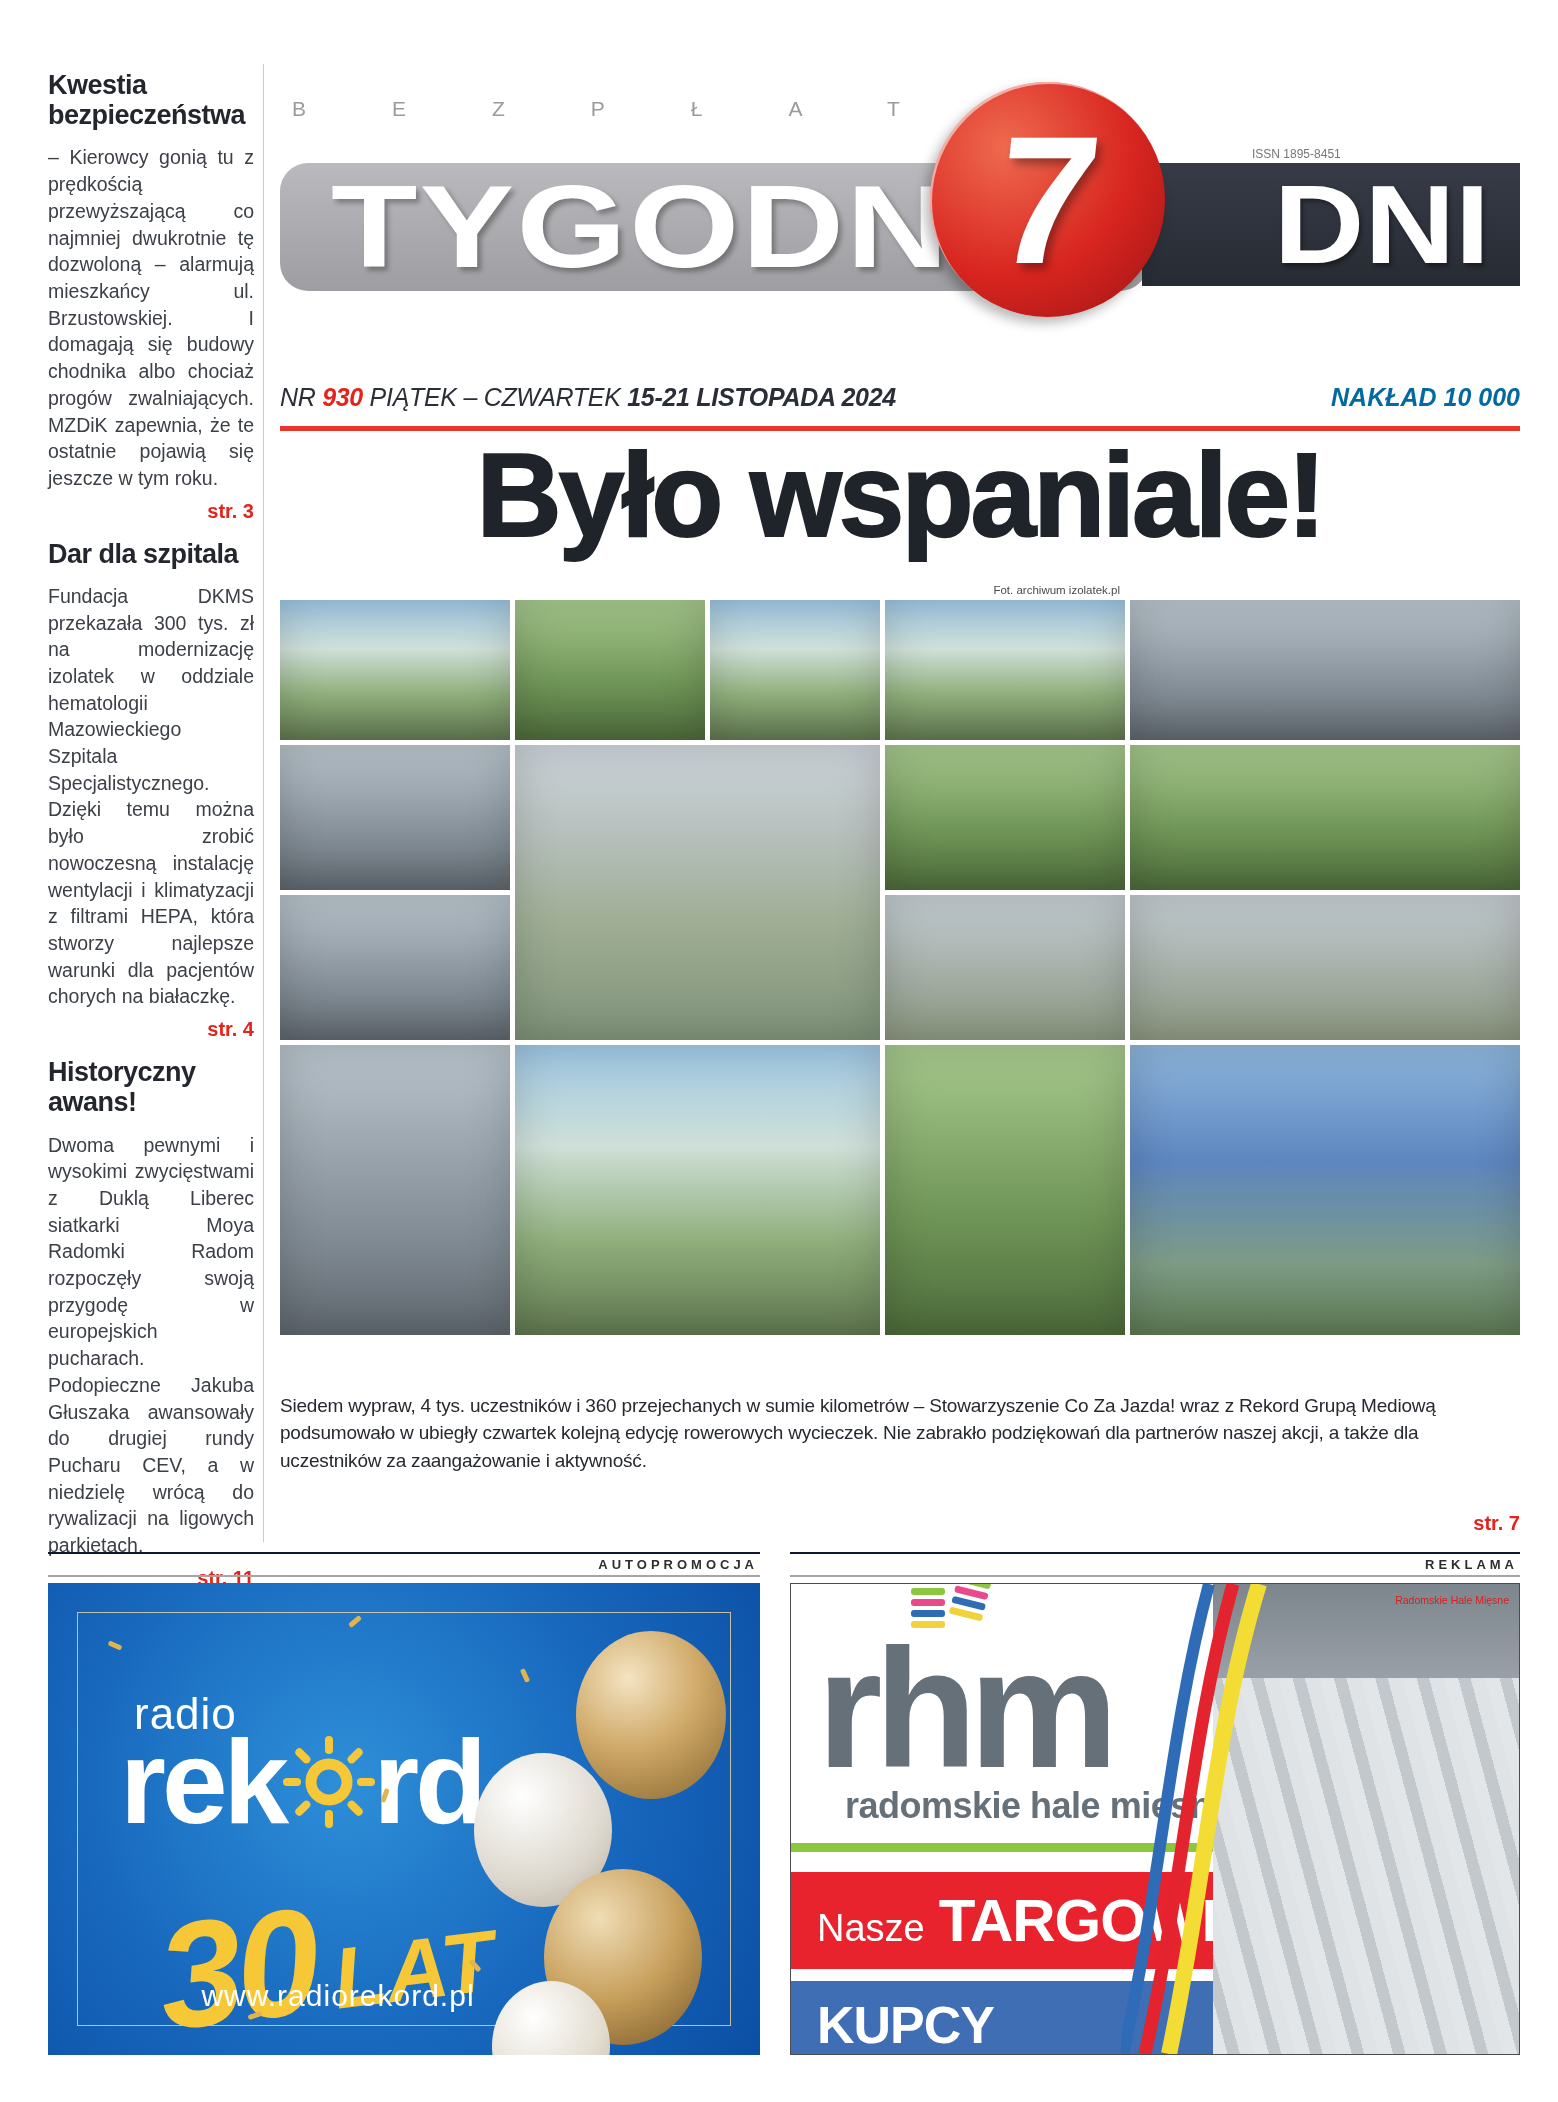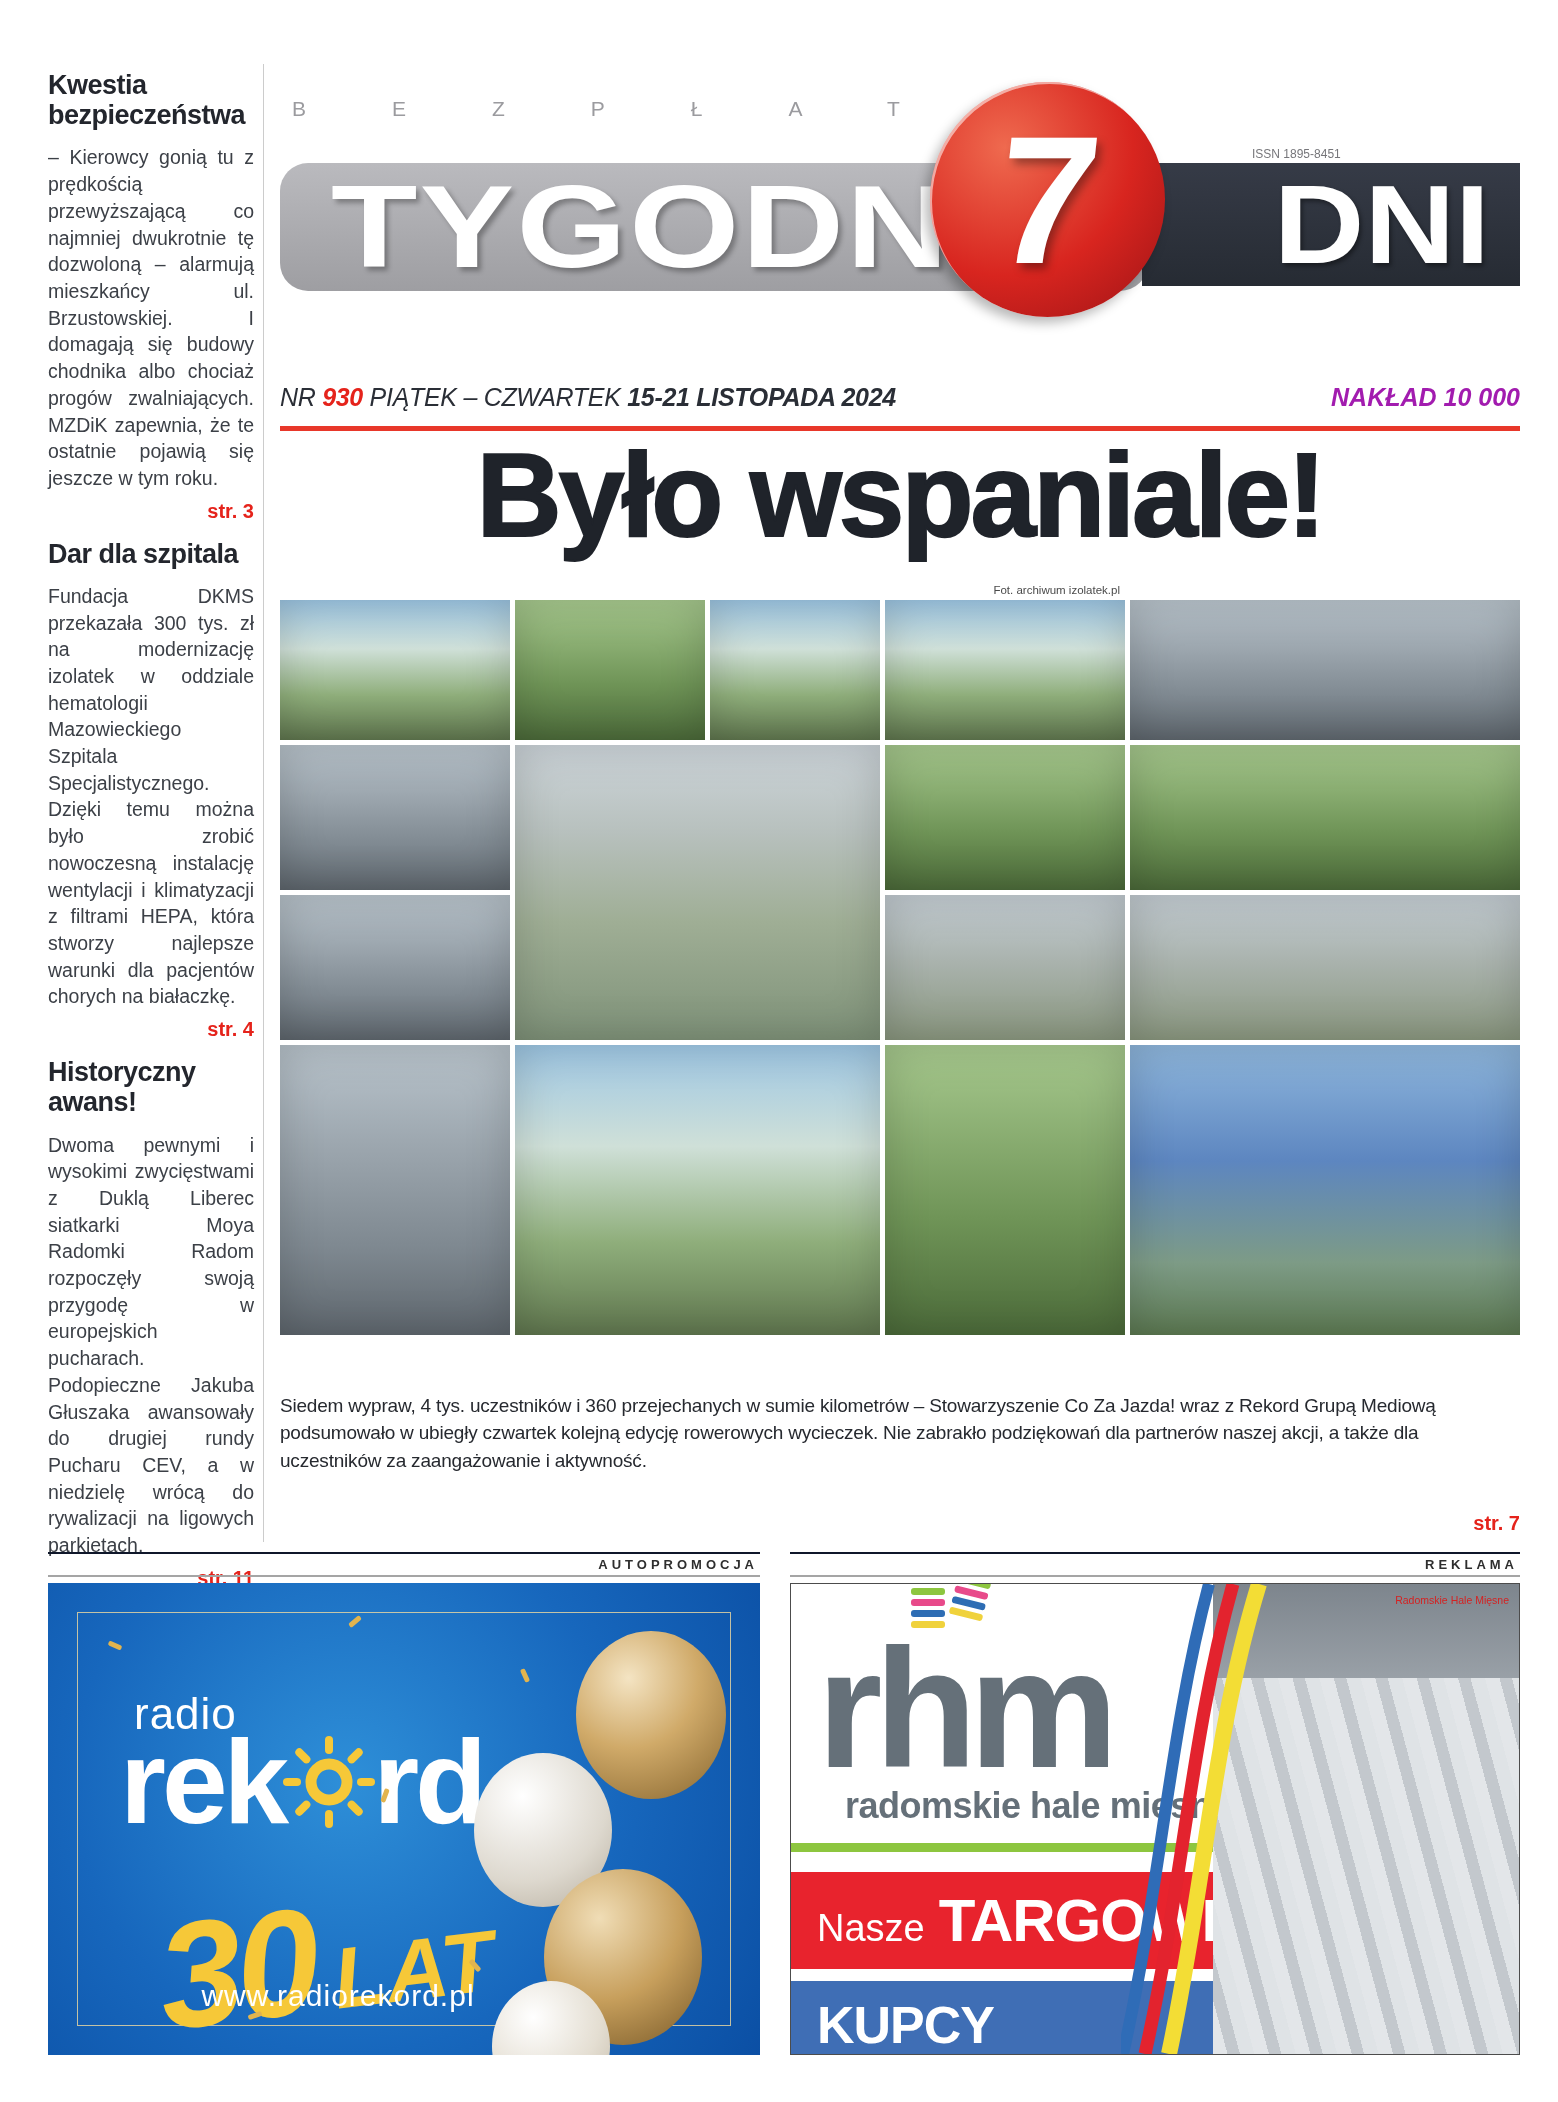--- a/index.html
+++ b/index.html
@@ -39,21 +39,21 @@
   .dni-box span { font-size:112px; font-weight:bold; color:#ffffff; line-height:1;
                   display:inline-block; transform:scaleX(1.12); transform-origin:right center;
                   text-shadow:2px 3px 4px rgba(0,0,0,.4); }
   .issn { position:absolute; left:1252px; top:147px; font-size:12px; color:#76767a; }
 
   .issue-row { position:absolute; left:280px; top:383px; width:1240px;
                display:flex; justify-content:space-between; align-items:baseline;font-style:italic; }
   .issue-left { font-size:25px; color:#2a2e36; letter-spacing:-0.3px; }
   .issue-left .nr-num { color:#e5231b; font-weight:bold; }
   .issue-left .dates  { font-weight:bold; }
-  .circulation { font-size:25px; font-weight:bold; color:#a21caf;text-align:right; }
+  .circulation { font-size:25px; font-weight:bold; color:#0369a1;text-align:right; }
 
   .red-rule { position:absolute; left:280px; top:426px; width:1240px; height:5px; background:#e8372a; }
 
   
   .headline { position:absolute; left:280px; top:434px; width:1240px; text-align:center;
               font-size:118px; font-weight:bold; color:#1f232a; letter-spacing:-3px; line-height:1.05;
               -webkit-text-stroke:2px #1f232a; }
   .photo-credit { position:absolute; left:280px; top:584px; width:840px; text-align:right;
                   font-size:11.5px; color:#4a4a4a; }
 

